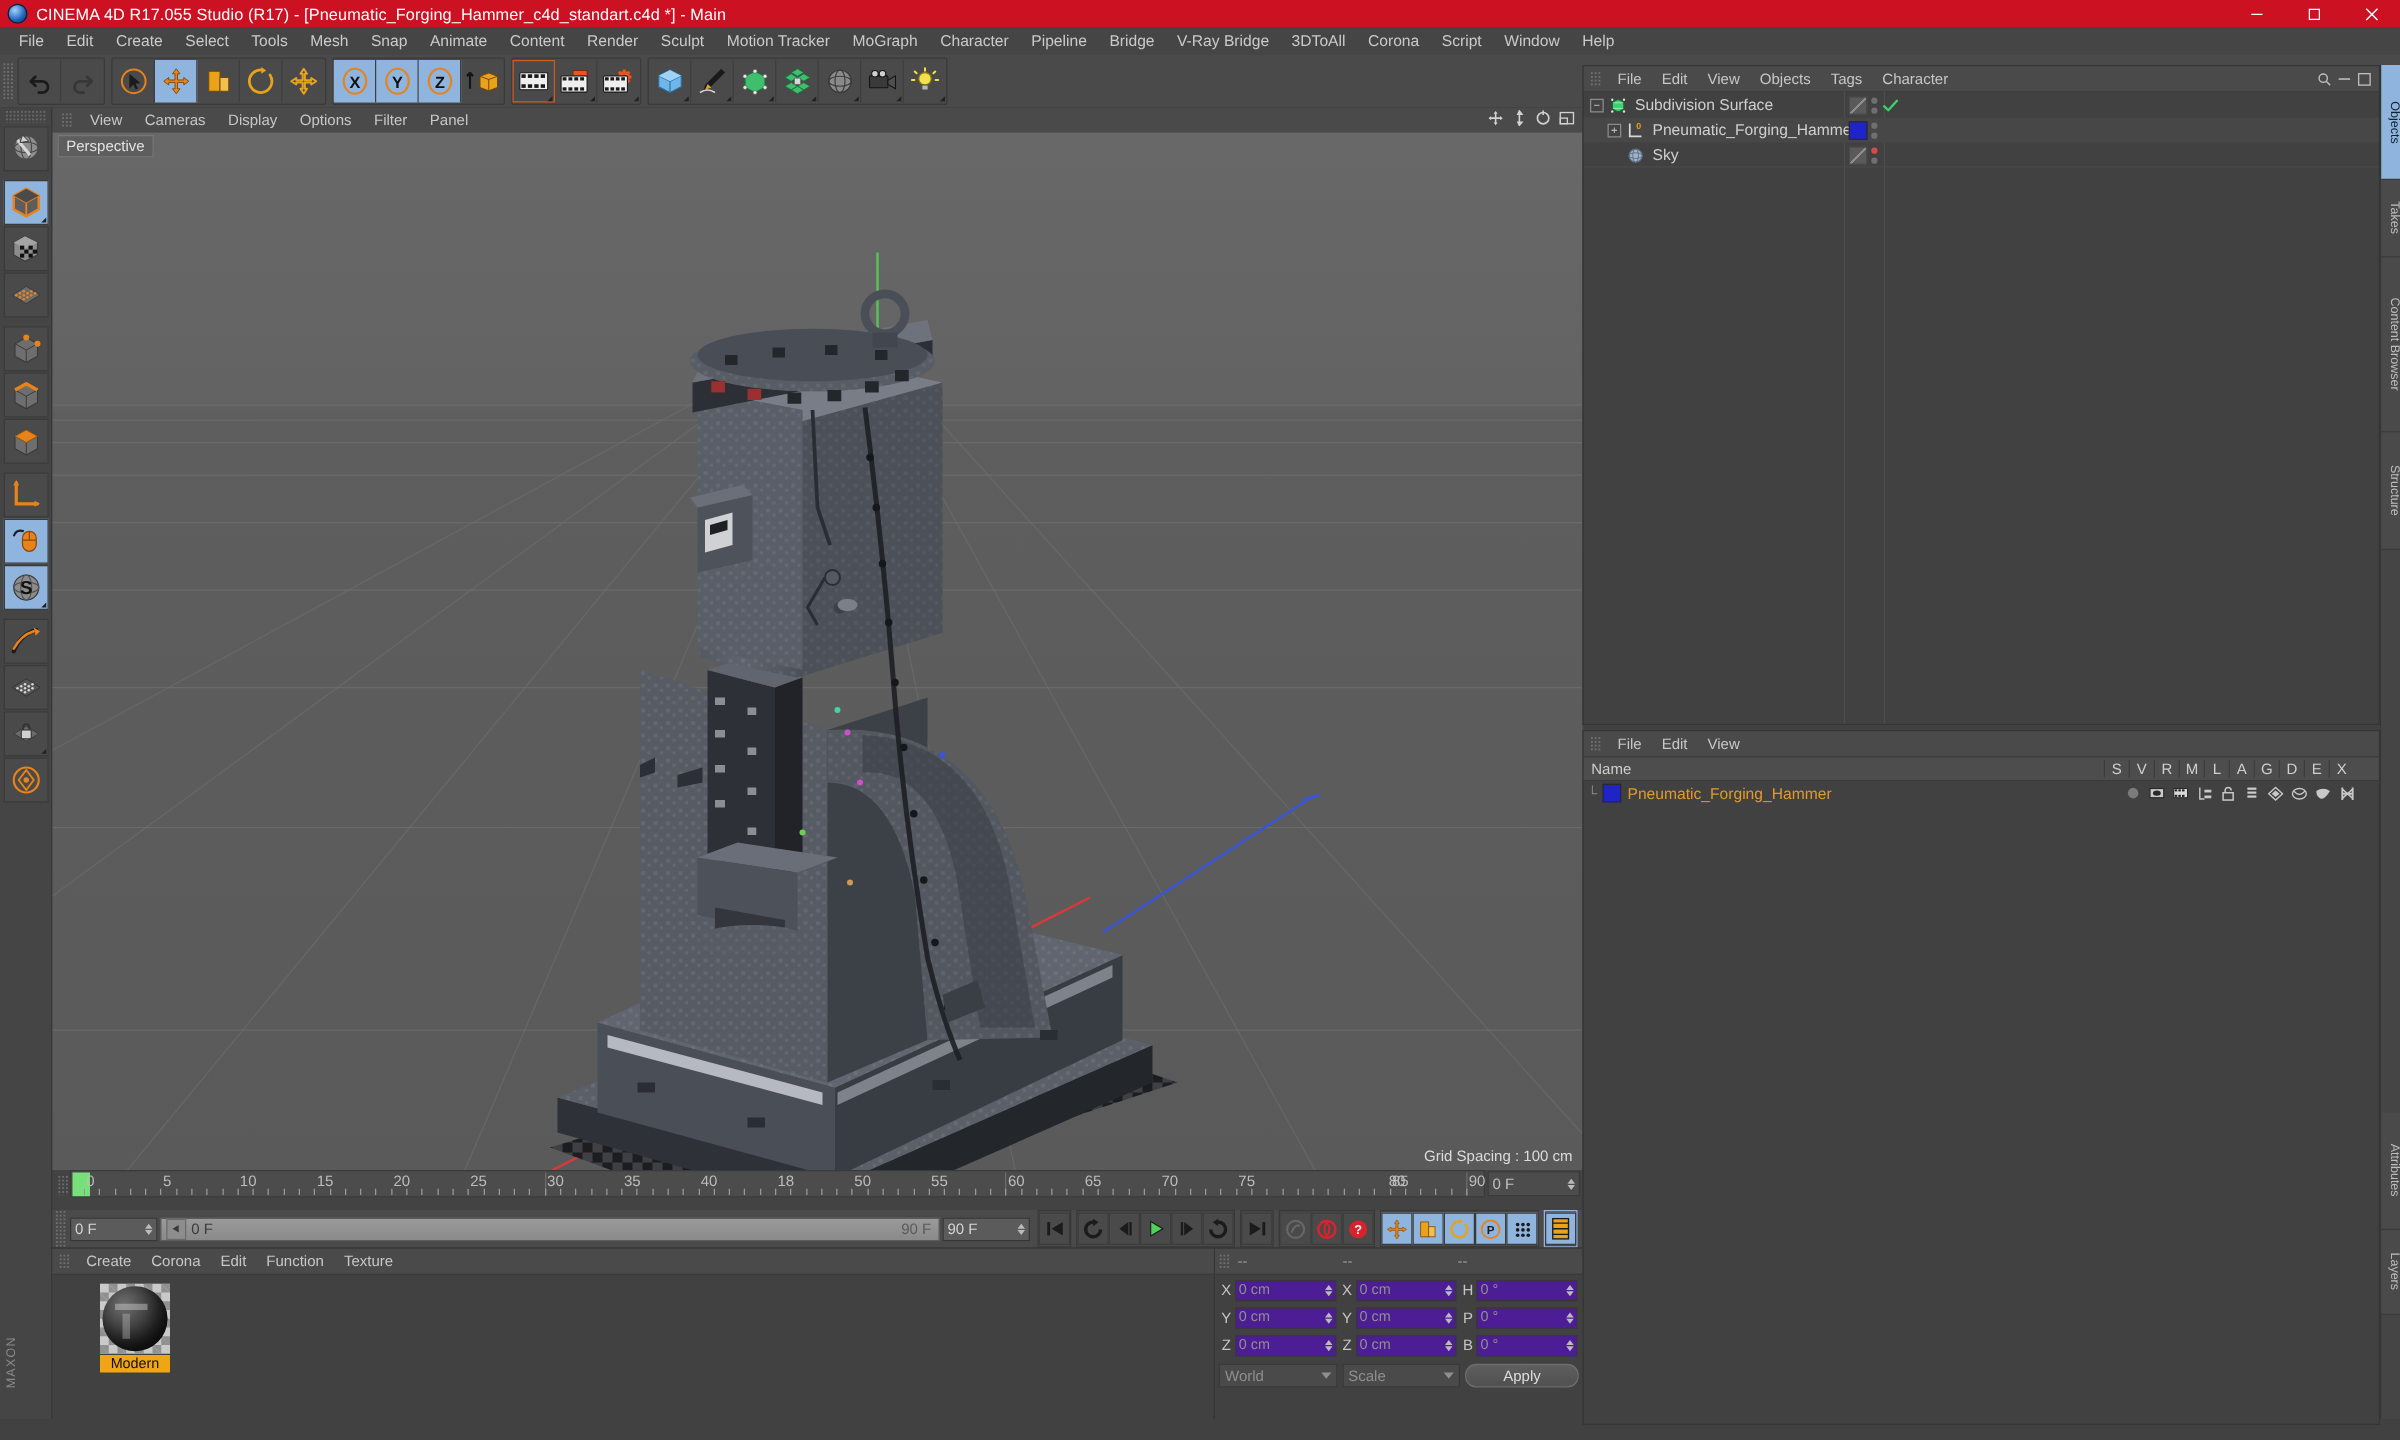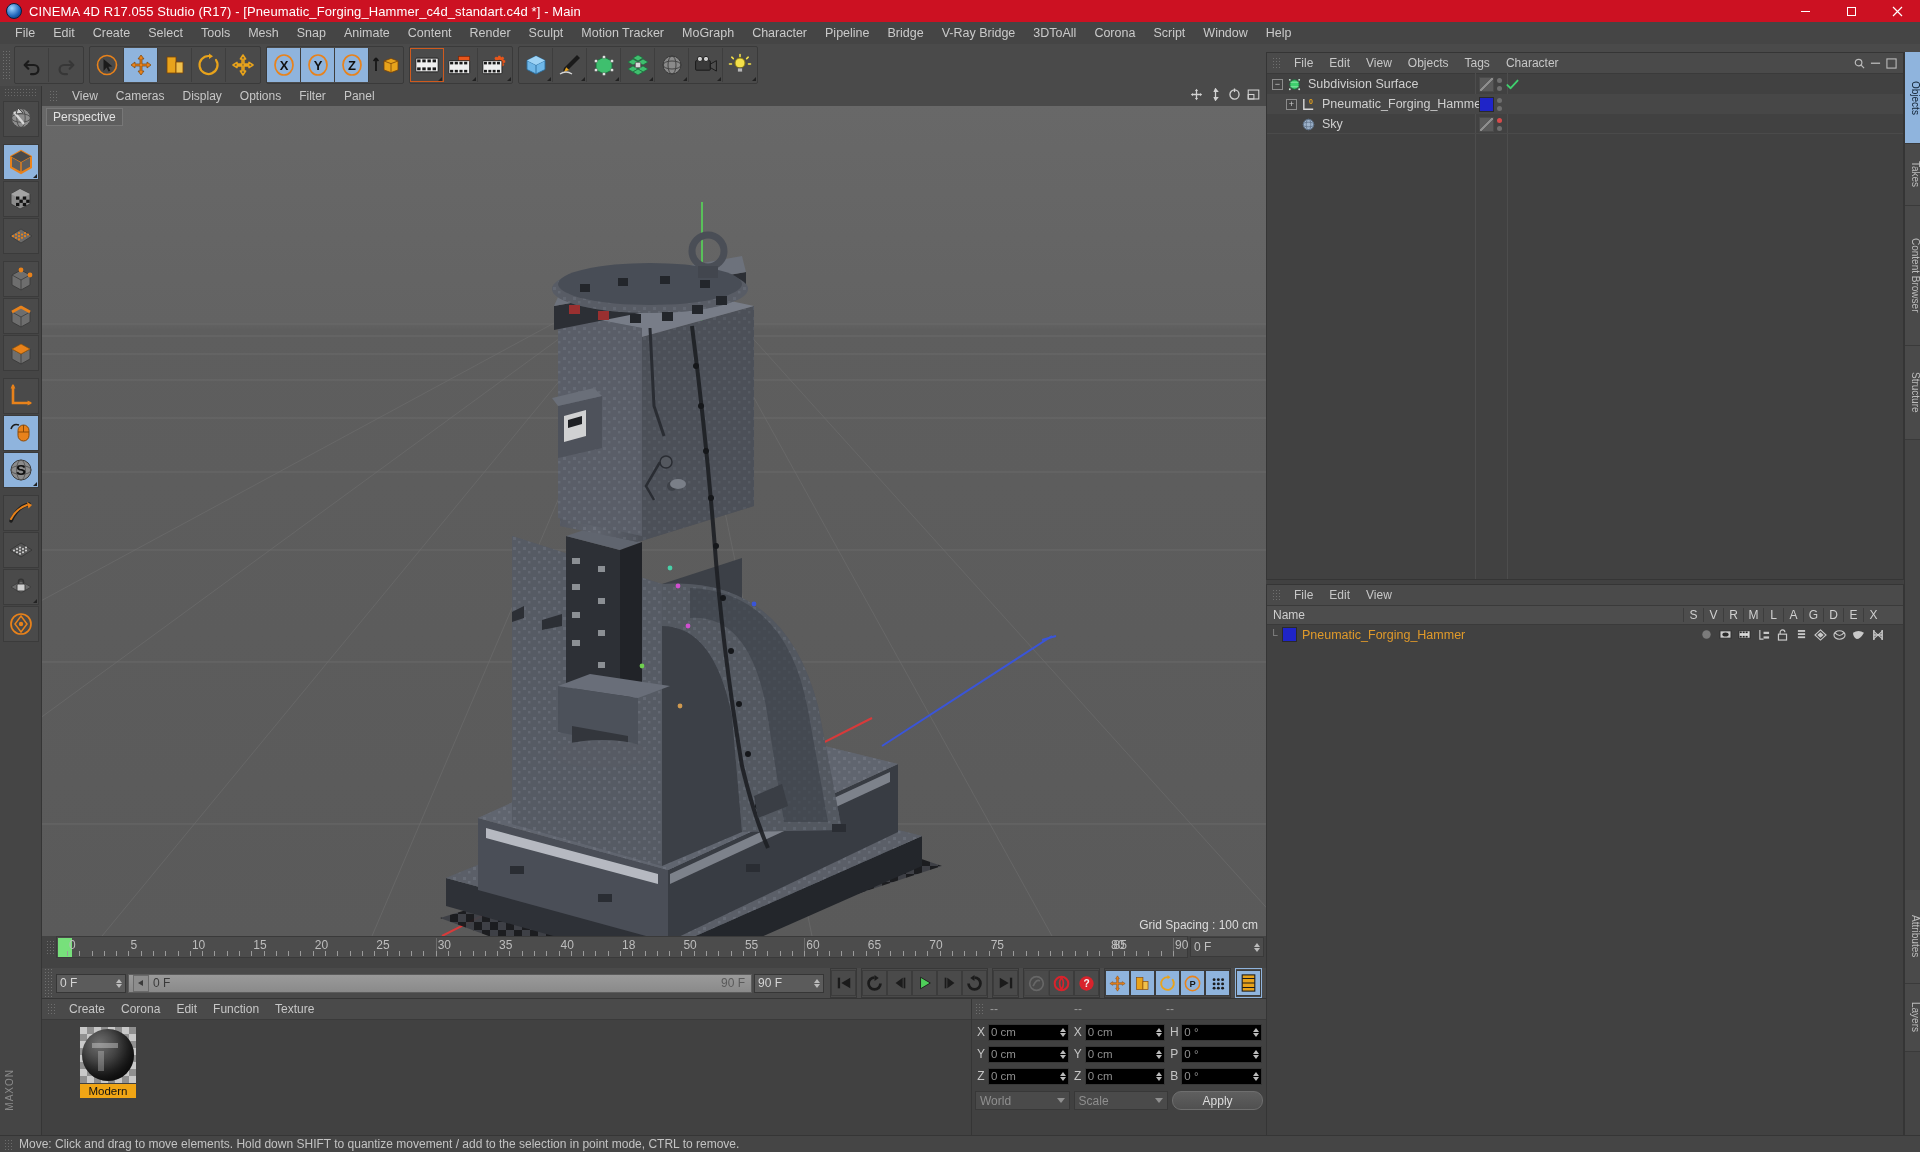--- a/index.html
+++ b/index.html
@@ -130,21 +130,21 @@
 
   
   .coord{position:absolute;left:972px;top:998px;width:294px;height:137px;background:#414141;
          border-top:1px solid #353535;box-sizing:border-box;}
   .coordhdr{height:20px;background:#4a4a4a;display:flex;align-items:center;border-bottom:1px solid #3a3a3a;}
   .coordhdr .dots{width:9px;height:12px;margin:0 6px 0 3px;
         background-image:radial-gradient(#8d8d8d 1px,transparent 1px);background-size:3px 3px;opacity:.55;}
   .coordhdr span{font-size:12px;color:#9a9a9a;}
   .crow{display:flex;align-items:center;height:20px;margin-top:2px;padding:0 2px;}
   .clabel{width:14px;text-align:center;font-size:12px;color:#c5c5c5;flex:none;}
-  .cfield{flex:1;height:17px;background:#000000;border:1px solid #383838;box-sizing:border-box;
+  .cfield{flex:1;height:17px;background:#4c1d95;border:1px solid #383838;box-sizing:border-box;
           display:flex;align-items:center;justify-content:space-between;padding:0 2px;
           font-size:11.5px;color:#8f8f8f;margin-right:2px;}
   .cbottom{display:flex;align-items:center;gap:4px;padding:5px 3px 0 3px;}
   .cselect{flex:1;height:19px;background:#4a4a4a;border:1px solid #383838;box-sizing:border-box;
            display:flex;align-items:center;justify-content:space-between;padding:0 4px;
            font-size:12px;color:#8f8f8f;}
   .applybtn{flex:1.05;height:19px;background:linear-gradient(#5f5f5f,#505050);
             border:1px solid #6e6e6e;border-radius:9px;box-sizing:border-box;
             display:flex;align-items:center;justify-content:center;font-size:12px;color:#ddd;}
   .objmgr{position:absolute;left:1266px;top:52px;width:638px;height:528px;background:#414141;
@@ -1437,18 +1437,14 @@
   <div class="vtabs">
     <div class="vtab sel" style="height:92px;">Objects</div>
     <div class="vtab" style="height:62px;">Takes</div>
     <div class="vtab" style="height:140px;">Content Browser</div>
     <div class="vtab" style="height:94px;">Structure</div>
     <div class="vtab" style="height:450px;background:#454545;border:none;"></div>
     <div class="vtab" style="height:94px;">Attributes</div>
     <div class="vtab" style="height:68px;">Layers</div>
   </div>
 
-  <div class="statusbar">
-    <div class="dots"></div>
-    <div class="txt">Move: Click and drag to move elements. Hold down SHIFT to quantize movement / add to the selection in point mode, CTRL to remove.</div>
-  </div>
 
 </div>
 
 </body></html>

